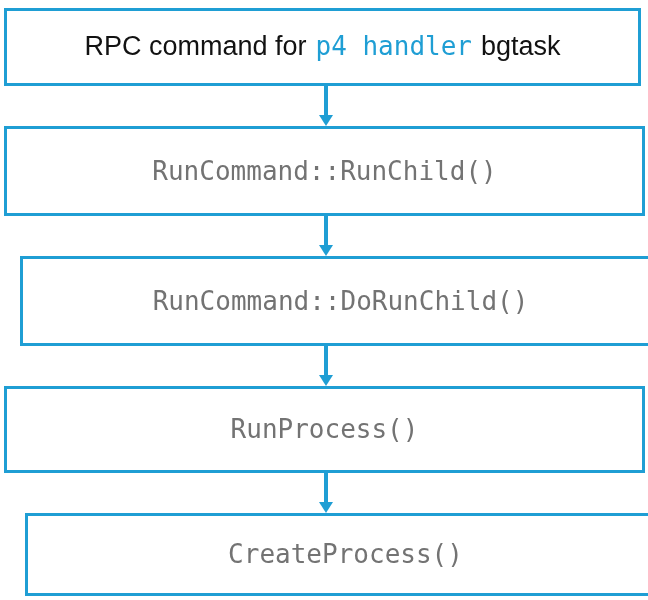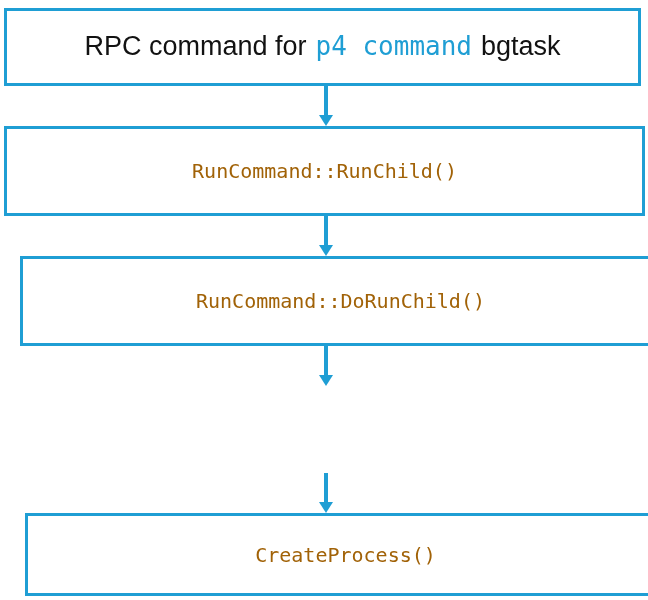--- a/index.html
+++ b/index.html
@@ -37,22 +37,22 @@
   }
 
   
   .node-1 { left: 4px;  top: 8px;   width: 637px; height: 78px; }
   .node-2 { left: 4px;  top: 126px; width: 641px; height: 90px; }
   .node-3 { left: 4px;  top: 256px; width: 641px; height: 90px; margin-left: 16px; }
   .node-4 { left: 4px;  top: 386px; width: 641px; height: 87px; }
   .node-5 { left: 4px;  top: 513px; width: 641px; height: 83px; margin-left: 21px; }
   .label-code {
     font-family: "DejaVu Sans Mono", monospace;
-    font-size: 20px;
-    color: #a16207;
+    font-size: 26px;
+    color: #737373;
     letter-spacing: 0px;
   }
   .label-mixed {
     font-size: 27px;
     color: #121212;
   }
   .label-mixed .code-frag {
     font-family: "DejaVu Sans Mono", monospace;
     font-size: 26px;
     color: #1f9ed4;
@@ -97,21 +97,21 @@
   .conn-4 { top: 473px; height: 40px; }
   .conn-4 .stem { height: 30px; }
   .conn-4 .head { top: 29px; }
 </style>
 </head>
 <body>
 
 <div id="diagram">
 
   <div class="node node-1">
-    <span class="label-mixed"><span>RPC command for</span><span class="gap"></span><span class="code-frag">p4 command</span><span class="gap"></span><span>bgtask</span></span>
+    <span class="label-mixed"><span>RPC command for</span><span class="gap"></span><span class="code-frag">p4 handler</span><span class="gap"></span><span>bgtask</span></span>
   </div>
 
   <div class="connector conn-1">
     <div class="stem"></div>
     <div class="head"></div>
   </div>
 
   <div class="node node-2">
     <span class="label-code">RunCommand::RunChild()</span>
   </div>
@@ -123,20 +123,23 @@
 
   <div class="node node-3">
     <span class="label-code">RunCommand::DoRunChild()</span>
   </div>
 
   <div class="connector conn-3">
     <div class="stem"></div>
     <div class="head"></div>
   </div>
 
+  <div class="node node-4">
+    <span class="label-code">RunProcess()</span>
+  </div>
 
   <div class="connector conn-4">
     <div class="stem"></div>
     <div class="head"></div>
   </div>
 
   <div class="node node-5">
     <span class="label-code">CreateProcess()</span>
   </div>
 

